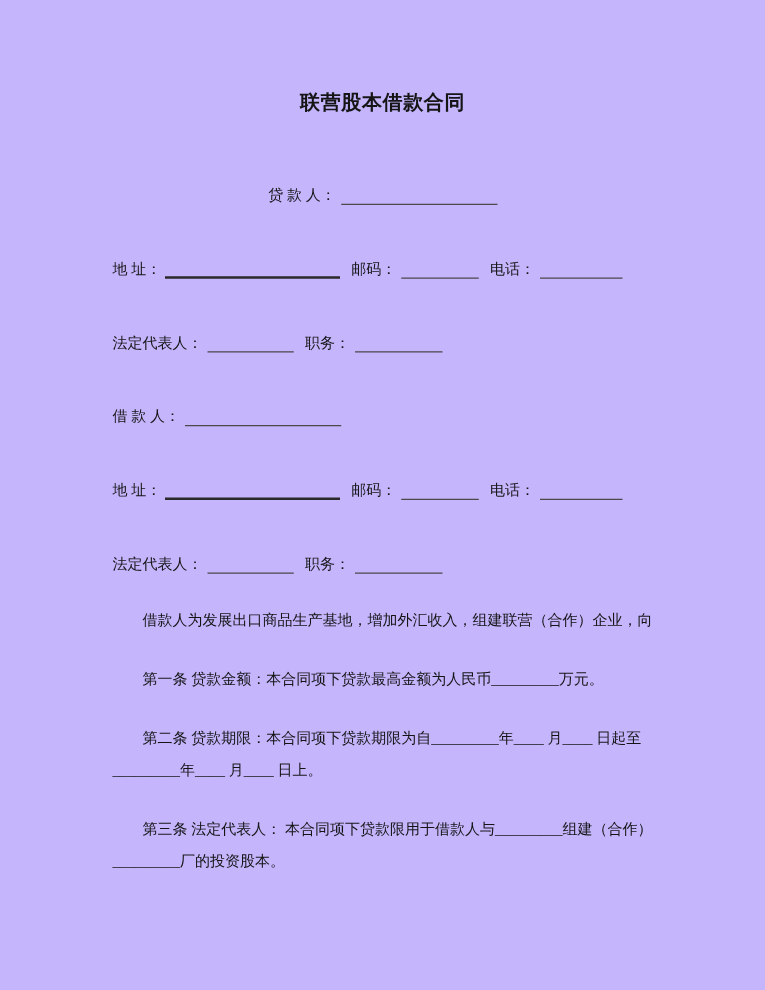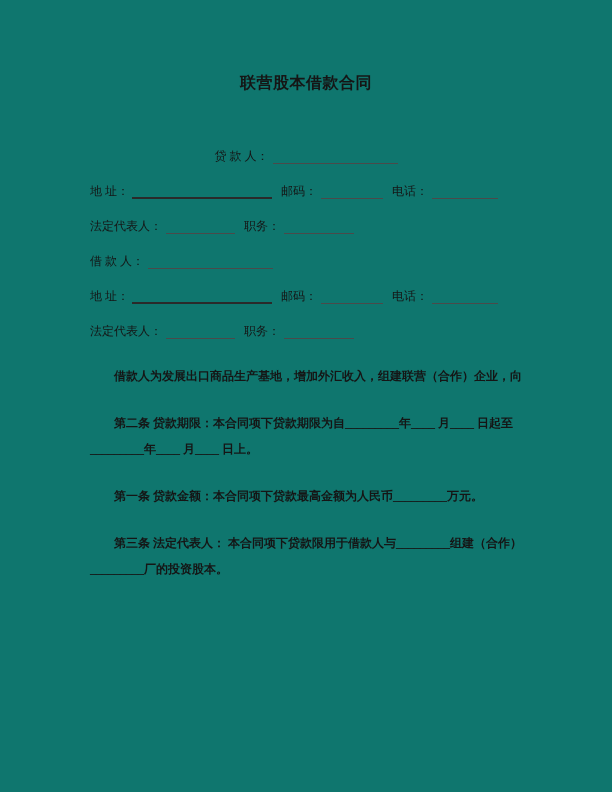--- a/index.html
+++ b/index.html
@@ -1,58 +1,58 @@
 <!DOCTYPE html>
 <html><head>
 <meta charset="utf-8">
 <style>
   html, body { margin: 0; padding: 0; background: #ffffff; }
   .page {
     position: relative;
     width: 612px;
     height: 792px;
     margin: 0 auto;
-    background: #0f766e;
+    background: #c4b5fd;
     box-sizing: border-box;
     padding: 71px 90px 0 90px;
     overflow: hidden;
     font-family: "Liberation Serif", "DejaVu Serif", serif;
     font-size: 12px;
     color: #151515;
   }
   .title {
     margin: 0;
     font-size: 16px;
     font-weight: bold;
     line-height: 24px;
     text-align: center;
     letter-spacing: 0.5px;
   }
   .fline {
     line-height: 16px;
     white-space: nowrap;
   }
   .fline.first { margin-top: 53px; text-align: center; }
-  .fline + .fline { margin-top: 19px; }
+  .fline + .fline { margin-top: 43px; }
   .blank {
     display: inline-block;
     height: 13px;
     vertical-align: bottom;
     border-bottom: 1px solid #4a4a4a;
     margin-left: 4px;
   }
   .blank.thick { border-bottom: 2px solid #2a2a2a; margin-left: 3px; }
   .gap { margin-left: 9px; }
   .w-name  { width: 125px; }
   .w-addr  { width: 140px; }
   .w-post  { width: 62px; }
   .w-phone { width: 66px; }
   .w-rep   { width: 69px; }
   .w-pos   { width: 70px; }
-  .para { margin: 0; font-weight: bold; }
+  .para { margin: 0; }
   .pline {
     line-height: 26px;
     white-space: nowrap;
   }
   .pline.indent { text-indent: 2em; }
   .preamble { margin-top: 24px; }
   .article  { margin-top: 21px; }
 </style>
 </head>
 <body>
@@ -83,26 +83,26 @@
 
   <div class="fline">
     <span>法定代表人：</span><span class="blank w-rep"></span><span class="gap">职务：</span><span class="blank w-pos"></span>
   </div>
 
   <div class="para preamble">
     <div class="pline indent">借款人为发展出口商品生产基地，增加外汇收入，组建联营（合作）企业，向</div>
   </div>
 
   <div class="para article">
-    <div class="pline indent">第二条 贷款期限：本合同项下贷款期限为自_________年____ 月____ 日起至</div>
-    <div class="pline">_________年____ 月____ 日上。</div>
+    <div class="pline indent">第一条 贷款金额：本合同项下贷款最高金额为人民币_________万元。</div>
   </div>
 
   <div class="para article">
-    <div class="pline indent">第一条 贷款金额：本合同项下贷款最高金额为人民币_________万元。</div>
+    <div class="pline indent">第二条 贷款期限：本合同项下贷款期限为自_________年____ 月____ 日起至</div>
+    <div class="pline">_________年____ 月____ 日上。</div>
   </div>
 
   <div class="para article">
     <div class="pline indent">第三条 法定代表人： 本合同项下贷款限用于借款人与_________组建（合作）</div>
     <div class="pline">_________厂的投资股本。</div>
   </div>
 
 
 </div>
 

